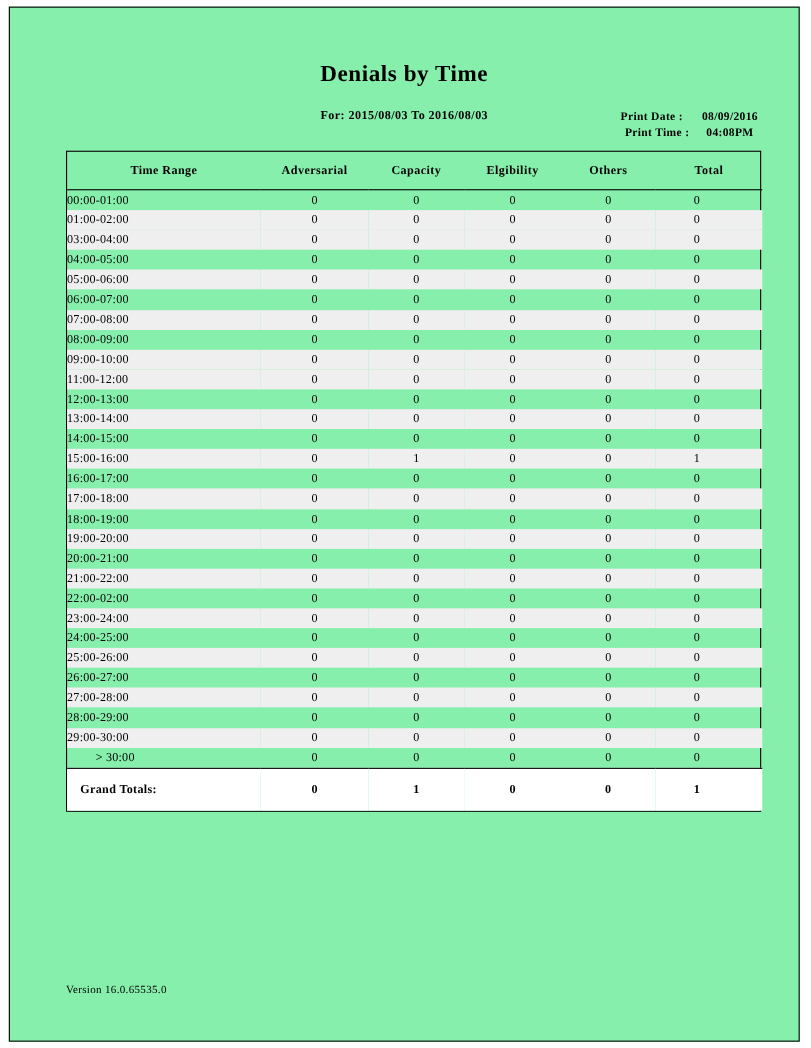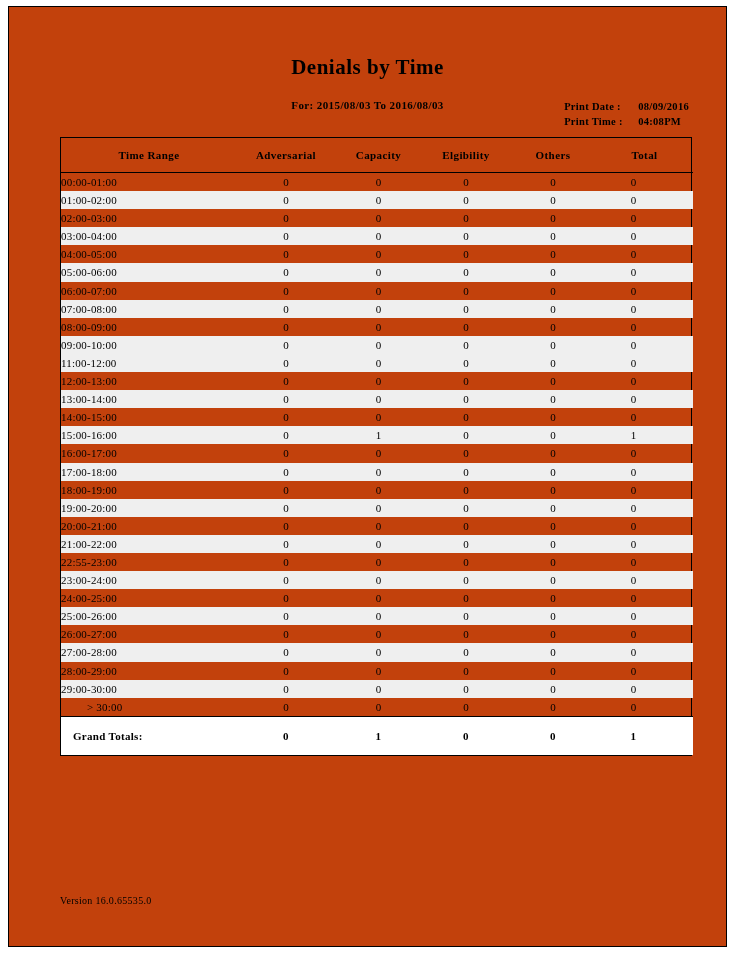--- a/index.html
+++ b/index.html
@@ -17,21 +17,21 @@
   }
 
   .page {
     position: absolute;
     left: 8px;
     top: 6px;
     width: 719px;
     height: 941px;
     border: 1px solid #000000;
     box-sizing: border-box;
-    background: #c2410c;
+    background: #86efac;
   }
 
   
   .report-title {
     position: absolute;
     left: 0;
     top: 48px;
     width: 100%;
     text-align: center;
     font-size: 21px;
@@ -53,21 +53,21 @@
   .print-meta {
     position: absolute;
     right: 37px;
     top: 92px;
     font-size: 10.5px;
     font-weight: bold;
     letter-spacing: 0.3px;
   }
   .print-meta .meta-row {
     display: flex;
-    justify-content: flex-start;
+    justify-content: center;
     line-height: 15px;
     white-space: nowrap;
   }
   .print-meta .meta-label {
     width: 74px;
     text-align: left;
   }
   .print-meta .meta-value {
     text-align: left;
   }
@@ -224,28 +224,20 @@
             <td class="cell-num n-tot">0</td>
           </tr>
           <tr class="data-row stripe">
             <td class="cell-range">01:00-02:00</td>
             <td class="cell-num">0</td>
             <td class="cell-num">0</td>
             <td class="cell-num">0</td>
             <td class="cell-num">0</td>
             <td class="cell-num n-tot">0</td>
           </tr>
-          <tr class="data-row">
-            <td class="cell-range">02:00-03:00</td>
-            <td class="cell-num">0</td>
-            <td class="cell-num">0</td>
-            <td class="cell-num">0</td>
-            <td class="cell-num">0</td>
-            <td class="cell-num n-tot">0</td>
-          </tr>
           <tr class="data-row stripe">
             <td class="cell-range">03:00-04:00</td>
             <td class="cell-num">0</td>
             <td class="cell-num">0</td>
             <td class="cell-num">0</td>
             <td class="cell-num">0</td>
             <td class="cell-num n-tot">0</td>
           </tr>
           <tr class="data-row">
             <td class="cell-range">04:00-05:00</td>
@@ -377,21 +369,21 @@
           </tr>
           <tr class="data-row stripe">
             <td class="cell-range">21:00-22:00</td>
             <td class="cell-num">0</td>
             <td class="cell-num">0</td>
             <td class="cell-num">0</td>
             <td class="cell-num">0</td>
             <td class="cell-num n-tot">0</td>
           </tr>
           <tr class="data-row">
-            <td class="cell-range">22:55-23:00</td>
+            <td class="cell-range">22:00-02:00</td>
             <td class="cell-num">0</td>
             <td class="cell-num">0</td>
             <td class="cell-num">0</td>
             <td class="cell-num">0</td>
             <td class="cell-num n-tot">0</td>
           </tr>
           <tr class="data-row stripe">
             <td class="cell-range">23:00-24:00</td>
             <td class="cell-num">0</td>
             <td class="cell-num">0</td>

